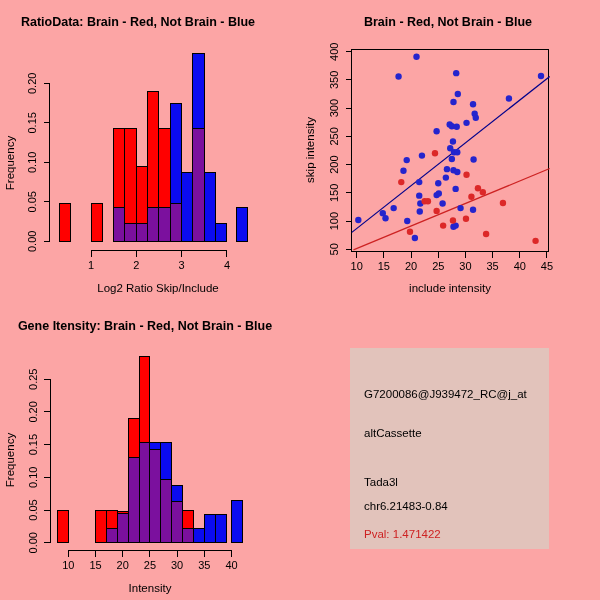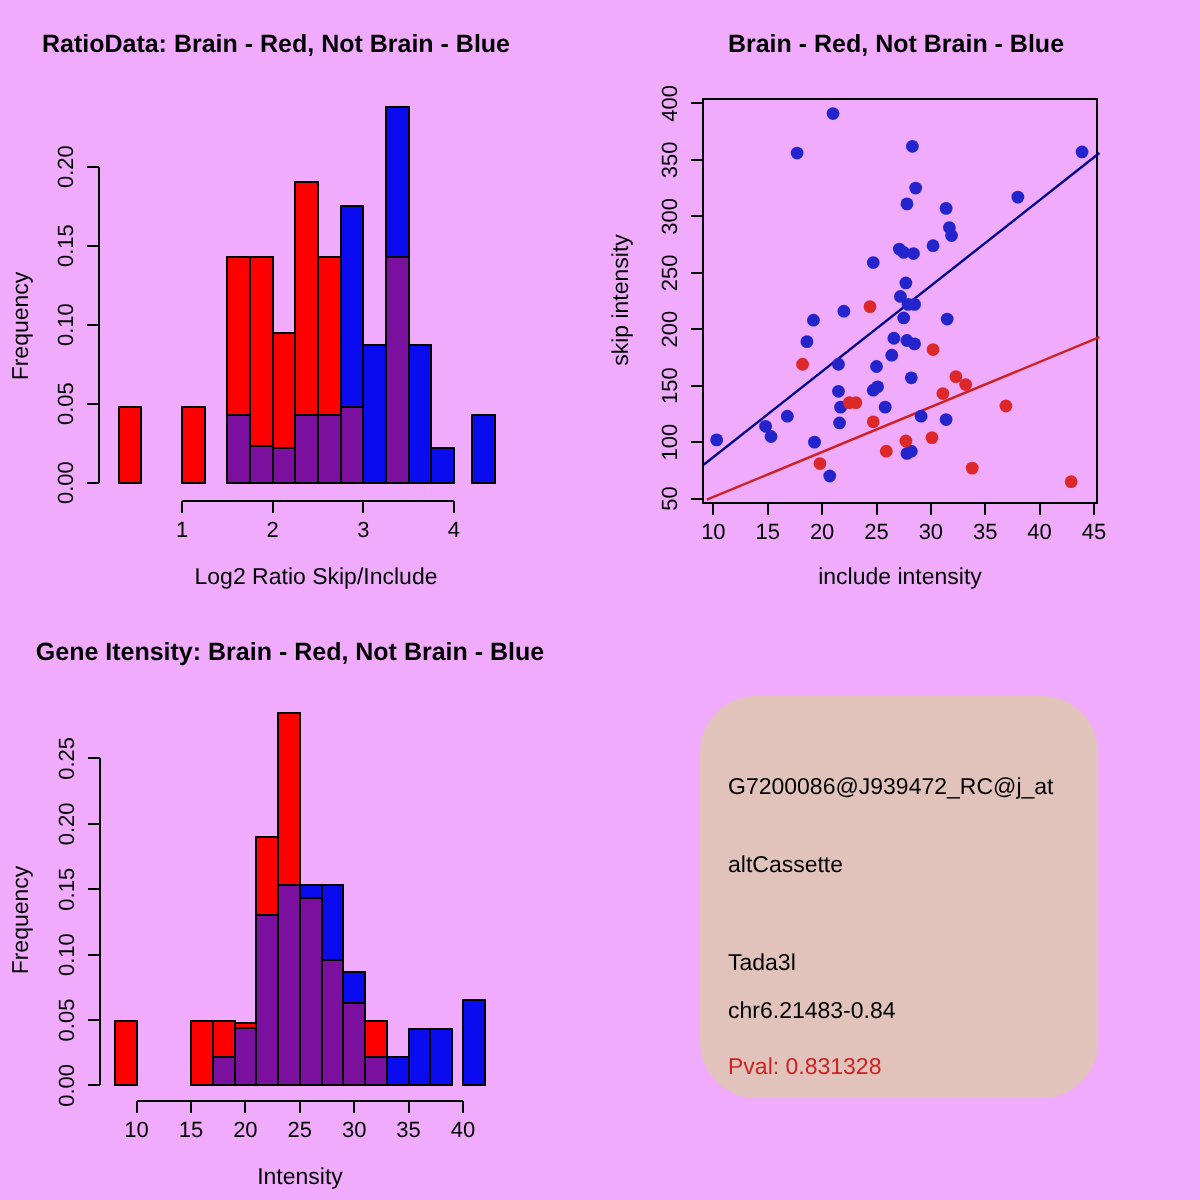--- a/index.html
+++ b/index.html
@@ -1,25 +1,25 @@
 <!DOCTYPE html>
 <html><head>
 <meta charset="utf-8">
 <style>
   html,body{margin:0;padding:0;background:#ffffff;}
-  .canvas{position:relative;width:600px;height:600px;background:#f0abfc;overflow:hidden;
+  .canvas{position:relative;width:600px;height:600px;background:#fca5a5;overflow:hidden;
           font-family:"Liberation Sans",sans-serif;}
   svg{position:absolute;left:0;top:0;}
   #p1{left:0;top:0;}
   #p2{left:300px;top:0;}
   #p3{left:0;top:300px;}
   .ptitle{font:bold 12.5px "Liberation Sans",sans-serif;fill:#000;}
   .alabel{font:11.5px "Liberation Sans",sans-serif;fill:#000;}
   .tick{font:11px "Liberation Sans",sans-serif;fill:#000;}
-  .infobox{position:absolute;left:350px;top:348px;width:199px;height:201px;background:#e2c3bb;border-radius:28px;}
+  .infobox{position:absolute;left:350px;top:348px;width:199px;height:201px;background:#e2c3bb;}
   .infoline{position:absolute;left:14px;font:11.5px "Liberation Sans",sans-serif;color:#000;white-space:nowrap;}
   .pval{color:#cd2222;}
 </style>
 </head>
 <body>
 
 <div class="canvas">
 
   <svg id="p1" width="300" height="300">
     <text class="ptitle" x="138" y="26" text-anchor="middle">RatioData: Brain - Red, Not Brain - Blue</text>
@@ -231,16 +231,16 @@
         <rect x="215.18" y="214.578" width="10.88" height="28.121999999999986" fill="#0b0bf0" stroke="#000" stroke-width="1" shape-rendering="crispEdges"></rect>
         <rect x="231.5" y="200.19" width="10.88" height="42.50999999999999" fill="#0b0bf0" stroke="#000" stroke-width="1" shape-rendering="crispEdges"></rect>
       </g>
   </svg>
 
   <div class="infobox">
     <div class="infoline" style="top:40px">G7200086@J939472_RC@j_at</div>
     <div class="infoline" style="top:79px">altCassette</div>
     <div class="infoline" style="top:128px">Tada3l</div>
     <div class="infoline" style="top:152px">chr6.21483-0.84</div>
-    <div class="infoline pval" style="top:180px">Pval: 0.831328</div>
+    <div class="infoline pval" style="top:180px">Pval: 1.471422</div>
   </div>
 
 </div>
 
 </body></html>

